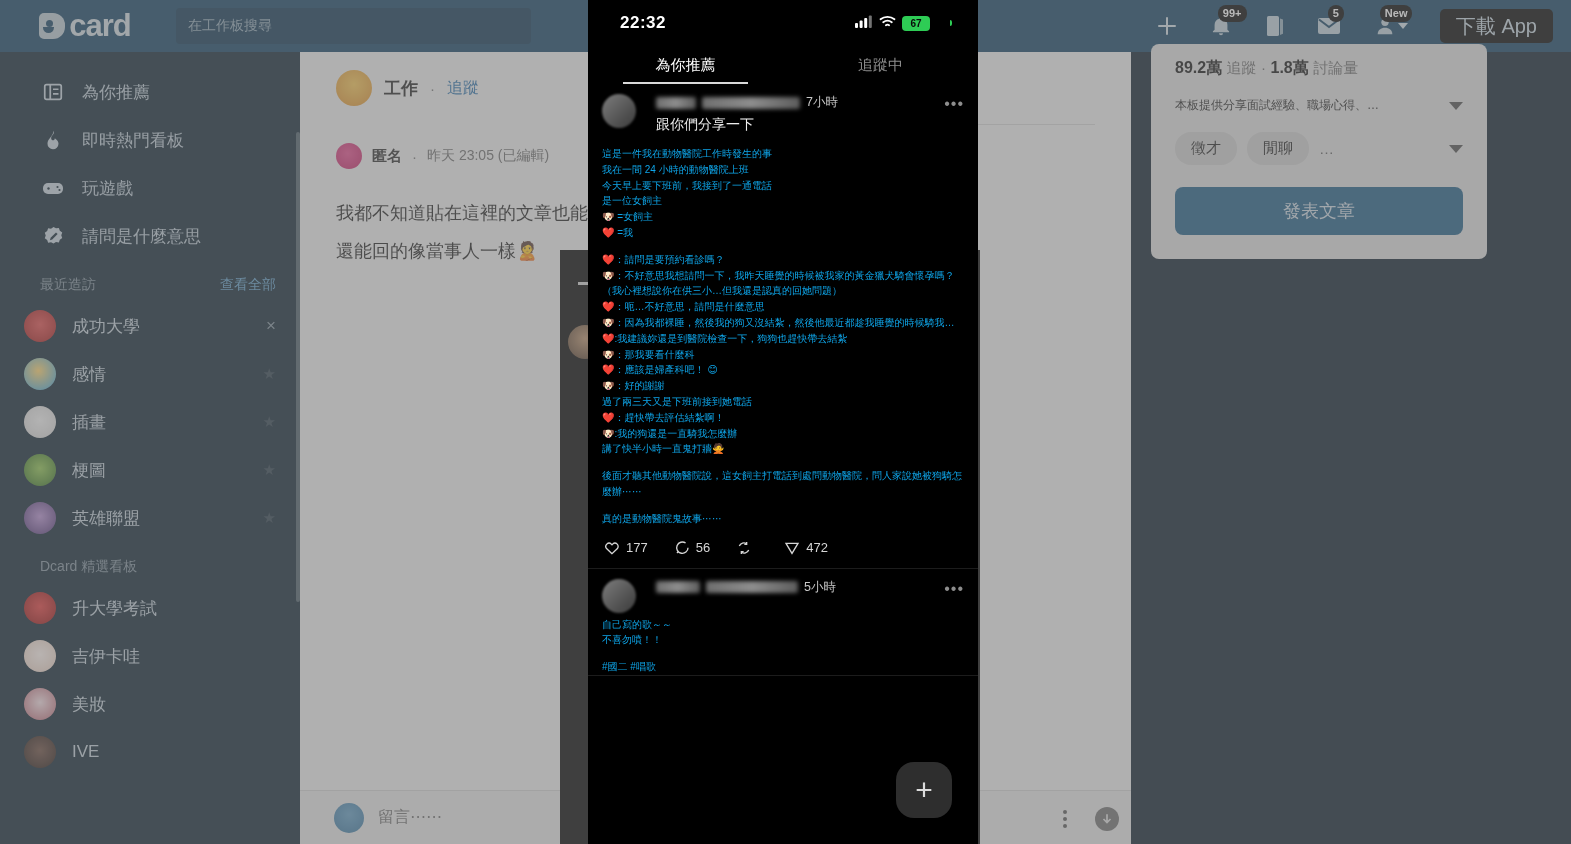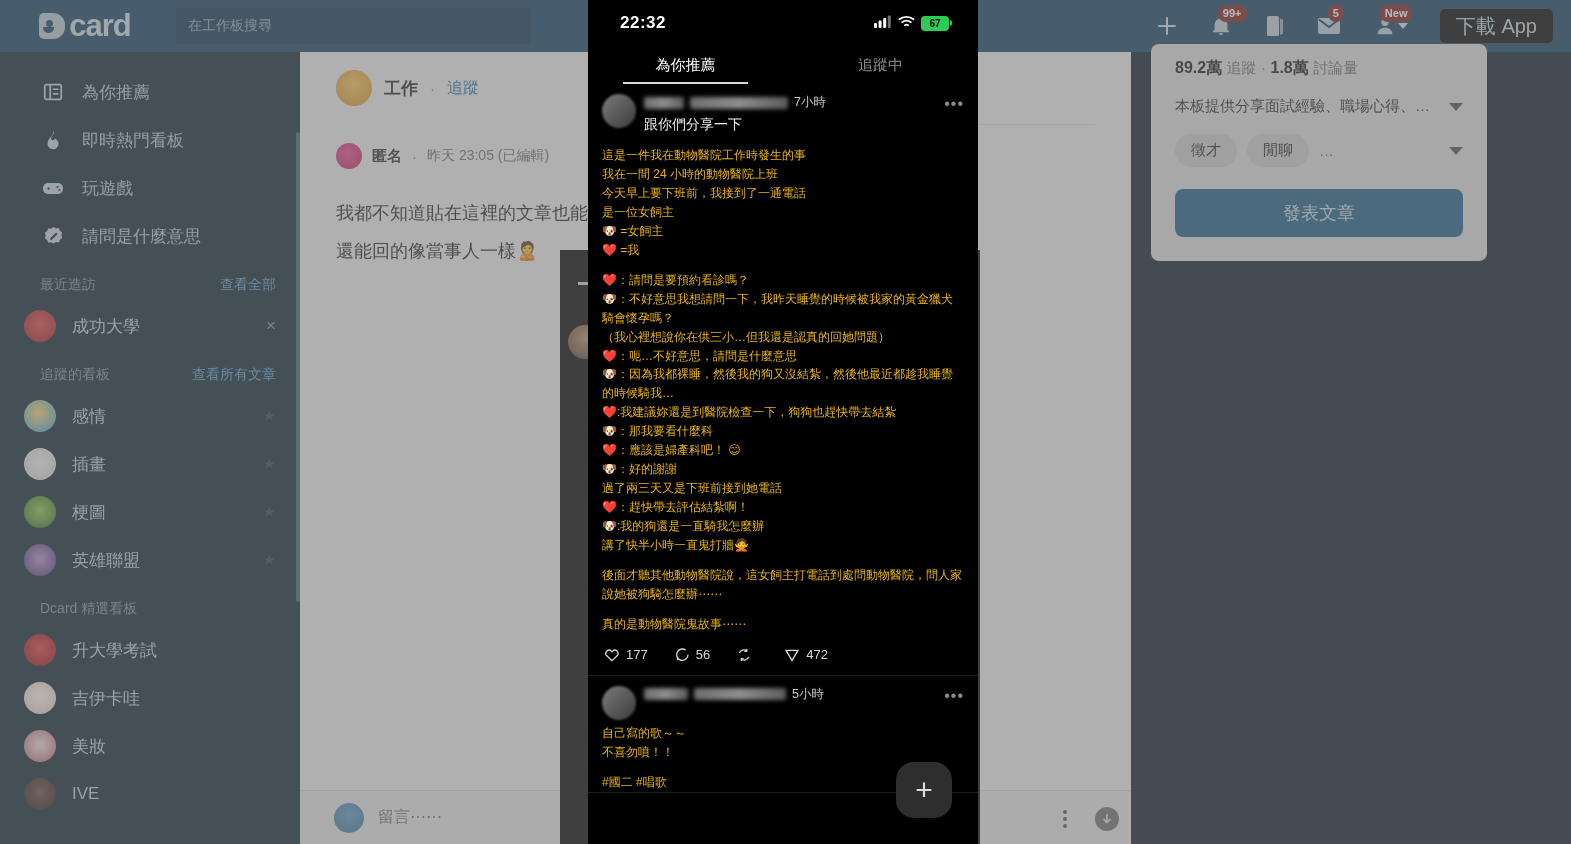--- a/index.html
+++ b/index.html
@@ -38,21 +38,21 @@
     width: 355px; height: 36px; background: #0d3350; border-radius: 4px;
     display: flex; align-items: center; padding: 0 12px;
     color: #8fa6b5; font-size: 14px; margin-left: 6px;
   }
   .topbar-spacer { flex: 1; }
   .topbar-icons { display: flex; align-items: center; gap: 28px; padding-right: 18px; }
   .tb-icon { position: relative; color: #cfdbe4; width: 26px; height: 26px;
     display: flex; align-items: center; justify-content: center; cursor: pointer; }
   .tb-icon svg { display: block; }
   .badge {
-    position: absolute; top: -8px; left: 12px; background: #7f1d1d; color: #fff;
+    position: absolute; top: -8px; left: 12px; background: #000000; color: #fff;
     font-size: 11px; line-height: 1; padding: 3px 5px; border-radius: 8px;
     font-weight: bold; white-space: nowrap;
   }
   .badge.wide { left: 10px; }
   .chev { width: 0; height: 0; border-left: 5px solid transparent;
     border-right: 5px solid transparent; border-top: 6px solid #cfdbe4; margin-left: 2px; }
   .dl-app {
     height: 34px; padding: 0 16px; border-radius: 5px; background: #000000;
     color: #c5d4de; font-size: 20px; display: flex; align-items: center;
   }
@@ -102,21 +102,21 @@
   
   .rightpanel { position: absolute; right: 0; top: 52px; width: 440px; bottom: 0; background: #0b1d2b; }
   .board-card {
     position: absolute; left: 20px; top: -8px; width: 336px; background: #dcdcdc;
     border-radius: 8px; padding: 14px 24px 24px 24px;
   }
   .bstats { font-size: 16px; color: #2a2a2a; }
   .bstats b { color: #111; }
   .bstats span { color: #6a6a6a; font-size: 15px; }
   .bdesc-row { display: flex; align-items: center; gap: 8px; margin-top: 18px; }
-  .bdesc { font-size: 15px; color: #1e1e1e; flex: 1; }
+  .bdesc { font-size: 12px; color: #1e1e1e; flex: 1; }
   .caret { width: 0; height: 0; border-left: 7px solid transparent; border-right: 7px solid transparent; border-top: 8px solid #4c4c4c; flex: none; }
   .tags-row { display: flex; align-items: center; gap: 10px; margin-top: 18px; }
   .tag { background: #cbcbcb; border-radius: 16px; padding: 7px 16px; font-size: 15px; color: #1e1e1e; }
   .tag-more { color: #5b5b5b; font-size: 15px; }
   .tags-sp { flex: 1; }
   .post-btn {
     margin-top: 22px; height: 48px; border-radius: 8px; background: #1d5a82;
     color: #cdd9e2; font-size: 18px; display: flex; align-items: center; justify-content: center;
   }
 
@@ -135,44 +135,44 @@
   .dim { position: absolute; inset: 0; background: rgba(120,120,120,0.52); pointer-events: none; }
 
   
   .phone {
     position: absolute; left: 588px; top: 0; width: 390px; height: 844px;
     background: #000; color: #fff; overflow: hidden;
   }
   .statusbar { height: 46px; display: flex; align-items: center; justify-content: space-between; padding: 0 26px 0 32px; }
   .clock { font-size: 17px; font-weight: bold; letter-spacing: 0.5px; }
   .sb-right { display: flex; align-items: center; gap: 6px; }
-  .battery { display: flex; align-items: center; }
+  .battery { display: flex; align-items: center; gap: 19px; }
   .batt-body {
     width: 28px; height: 15px; border-radius: 4px; background: #2ecc55; color: #0a0a0a;
     font-size: 10px; font-weight: bold; display: flex; align-items: center; justify-content: center; position: relative;
   }
   .batt-cap { width: 2px; height: 6px; background: #2ecc55; border-radius: 0 2px 2px 0; margin-left: 1px; }
 
   .tabs { display: flex; height: 38px; }
   .tab { flex: 1; display: flex; align-items: center; justify-content: center; font-size: 15px; color: #8d8d8d; position: relative; }
   .tab.active { color: #fff; }
   .tab.active::after { content: ""; position: absolute; bottom: 0; left: 18%; right: 18%; height: 2px; background: #d9d9d9; }
 
   .feed { padding: 0; }
   .fpost { padding: 10px 14px 0 14px; border-bottom: 1px solid #1c1c1c; }
-  .fp-top { display: flex; align-items: flex-start; gap: 8px; }
+  .fp-top { display: flex; align-items: flex-start; gap: 20px; }
   .fp-av { width: 34px; height: 34px; border-radius: 50%; flex: none;
     background: linear-gradient(135deg,#7d7d7d,#3a3a3a); filter: blur(1.2px); }
   .fp-col { flex: 1; min-width: 0; }
   .fp-namerow { display: flex; align-items: center; gap: 6px; }
   .blurname { height: 12px; border-radius: 2px; background: linear-gradient(90deg,#6e6e6e,#8d8d8d,#5c5c5c); filter: blur(2.2px); }
   .fp-time { font-size: 12.5px; color: #c8c8c8; }
   .fp-more { color: #8d8d8d; font-size: 16px; letter-spacing: 1px; line-height: 1; padding-top: 2px; }
   .fp-lead { font-size: 14px; margin-top: 5px; color: #ededed; }
-  .fp-body { font-size: 12px; line-height: 1.58; margin-top: 12px; color: #eab308; }
+  .fp-body { font-size: 10px; line-height: 1.58; margin-top: 12px; color: #0ea5e9; }
   .fp-body p { margin: 0; }
   .fp-gap { height: 11px; }
   .fp-stats { display: flex; align-items: center; gap: 26px; padding: 13px 0 12px 2px; color: #d6d6d6; font-size: 13px; }
   .stat { display: flex; align-items: center; gap: 6px; }
 
   .fab {
     position: absolute; right: 26px; bottom: 26px; width: 56px; height: 56px;
     border-radius: 18px; background: #2e2e2e; display: flex; align-items: center; justify-content: center;
     color: #dcdcdc; font-size: 30px; font-weight: 300;
   }
@@ -284,24 +284,20 @@
       <div class="sec-head">
         <span>最近造訪</span>
         <span class="sec-link">查看全部</span>
       </div>
       <div class="brd-item">
         <span class="brd-av" style="background:radial-gradient(circle at 50% 45%,#e04a4a,#9d1616)"></span>
         <span class="brd-name">成功大學</span>
         <span class="brd-x">×</span>
       </div>
 
-      <div class="sec-head">
-        <span>追蹤的看板</span>
-        <span class="sec-link">查看所有文章</span>
-      </div>
       <div class="brd-item">
         <span class="brd-av" style="background:radial-gradient(circle at 45% 40%,#ffd36b,#2f9fe0)"></span>
         <span class="brd-name">感情</span>
         <span class="brd-star">★</span>
       </div>
       <div class="brd-item">
         <span class="brd-av" style="background:radial-gradient(circle at 50% 45%,#f2f2f2,#cfcfcf)"></span>
         <span class="brd-name">插畫</span>
         <span class="brd-star">★</span>
       </div>

